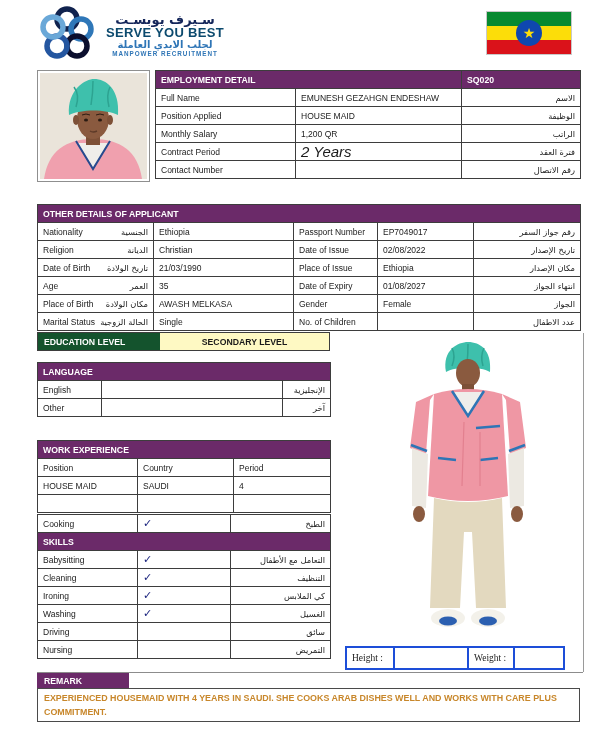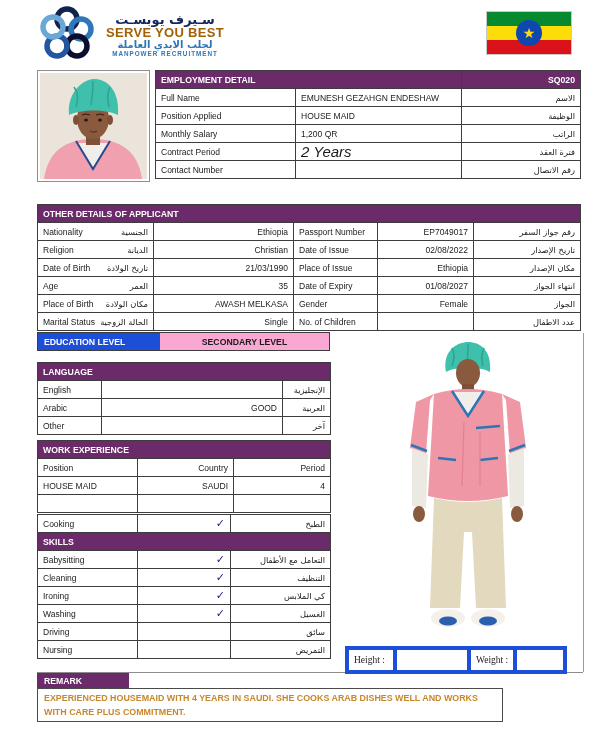--- a/index.html
+++ b/index.html
@@ -3,50 +3,50 @@
 <meta charset="utf-8">
 <style>
   html,body{margin:0;padding:0;background:#fff;}
   .page{position:relative;width:614px;height:745px;background:#ffffff;
         font-family:"Liberation Sans","DejaVu Sans",sans-serif;color:#1a1a1a;overflow:hidden;}
   .abs{position:absolute;}
   table{border-collapse:collapse;table-layout:fixed;}
   td{border:1px solid #3d3d3d;font-size:8.5px;padding:0 5px;height:17px;
      overflow:hidden;white-space:nowrap;vertical-align:middle;}
   .hdr-cell{background:#6b2a69;color:#ffffff;font-weight:bold;font-size:8.7px;}
-  .c{text-align:right;}
+  .c{text-align:left;}
   .r{text-align:right;}
   .ar{font-family:"DejaVu Sans",sans-serif;font-size:8.3px;}
   .split{display:flex;justify-content:space-between;align-items:flex-start;}
   .check{color:#1a237e;font-weight:bold;font-size:11px;line-height:1;}
   
   .logo-wrap{display:flex;align-items:center;gap:6px;}
   .logo-text{width:130px;text-align:center;line-height:1.05;}
   .logo-ar-top{font-size:13px;font-weight:bold;color:#14265a;font-family:"DejaVu Sans",sans-serif;}
-  .logo-title{font-size:13px;font-weight:800;color:#a16207;letter-spacing:.3px;}
+  .logo-title{font-size:13px;font-weight:800;color:#0c4a6e;letter-spacing:.3px;}
   .logo-ar-sub{font-size:10px;font-weight:bold;color:#2e75b6;font-family:"DejaVu Sans",sans-serif;}
   .logo-sub{font-size:6.3px;font-weight:bold;color:#2e75b6;letter-spacing:1px;}
   
   .flag{width:84px;height:42px;border:1px solid #c9c9c9;position:relative;background:#fff;}
   .flag .stripe{position:absolute;left:0;width:100%;height:14px;}
   .flag .disc{position:absolute;left:50%;top:50%;width:26px;height:26px;margin:-13px 0 0 -13px;
               border-radius:50%;background:#0f47af;display:flex;align-items:center;justify-content:center;}
   .flag .star{color:#fcdd09;font-size:14px;line-height:1;}
   
   .photo-box{border:1px solid #8f8f8f;background:#fff;padding:2px;}
   
-  .edu-left{background:#1d4ed8;color:#fff;font-weight:bold;font-size:8.7px;
+  .edu-left{background:#14532d;color:#fff;font-weight:bold;font-size:8.7px;
             display:flex;align-items:center;padding-left:6px;border:1px solid #3d3d3d;box-sizing:border-box;}
-  .edu-right{background:#f9a8d4;border:1px solid #3d3d3d;border-left:none;box-sizing:border-box;
+  .edu-right{background:#fef9c3;border:1px solid #3d3d3d;border-left:none;box-sizing:border-box;
              display:flex;align-items:center;justify-content:center;font-weight:bold;font-size:8.7px;}
   
   .hline{background:#8c8c8c;height:1px;}
   .vline{background:#9a9a9a;width:1px;}
   
-  .meas td{font-family:"Liberation Serif","DejaVu Serif",serif;font-size:9.5px;height:20px;border:4px solid #1d4ed8;}
+  .meas td{font-family:"Liberation Serif","DejaVu Serif",serif;font-size:9.5px;height:20px;border:2px solid #1d4ed8;}
   
   .remark-tab{background:#6b2a69;color:#fff;font-weight:bold;font-size:8.7px;
               display:flex;align-items:center;padding-left:7px;box-sizing:border-box;}
   .remark-box{border:1px solid #4a4a4a;box-sizing:border-box;color:#c8872b;font-weight:bold;
               font-size:8.9px;line-height:1.6;padding:2px 6px;white-space:normal;}
 </style>
 </head>
 <body>
 
 <div class="page">
@@ -237,25 +237,20 @@
     <tbody>
         <tr>
       <td class="hdr-cell" colspan="3">LANGUAGE</td>
     </tr>
     <tr>
       <td>English</td>
       <td class="c"></td>
       <td class="r ar">الإنجليزية</td>
     </tr>
     <tr>
-      <td>Arabic</td>
-      <td class="c">GOOD</td>
-      <td class="r ar">العربية</td>
-    </tr>
-    <tr>
       <td>Other</td>
       <td class="c"></td>
       <td class="r ar">آخر</td>
     </tr>
   </tbody>
     </table>
 
   <table class="abs" style="left:37px;top:440px;width:293px;">
     <colgroup>
         <col style="width:100px">
@@ -381,15 +376,15 @@
         <tr>
       <td>Height :</td>
       <td></td>
       <td>Weight :</td>
       <td></td>
     </tr>
   </tbody>
     </table>
 
   <div class="abs remark-tab" style="left:37px;top:673px;width:92px;height:15px;">REMARK</div>
-  <div class="abs remark-box" style="left:37px;top:688px;width:466px;height:34px;">EXPERIENCED HOUSEMAID WITH 4 YEARS IN SAUDI. SHE COOKS ARAB DISHES WELL  AND WORKS WITH CARE PLUS COMMITMENT.</div>
+  <div class="abs remark-box" style="left:37px;top:688px;width:543px;height:34px;">EXPERIENCED HOUSEMAID WITH 4 YEARS IN SAUDI. SHE COOKS ARAB DISHES WELL  AND WORKS WITH CARE PLUS COMMITMENT.</div>
 
 </div>
 
 </body></html>

